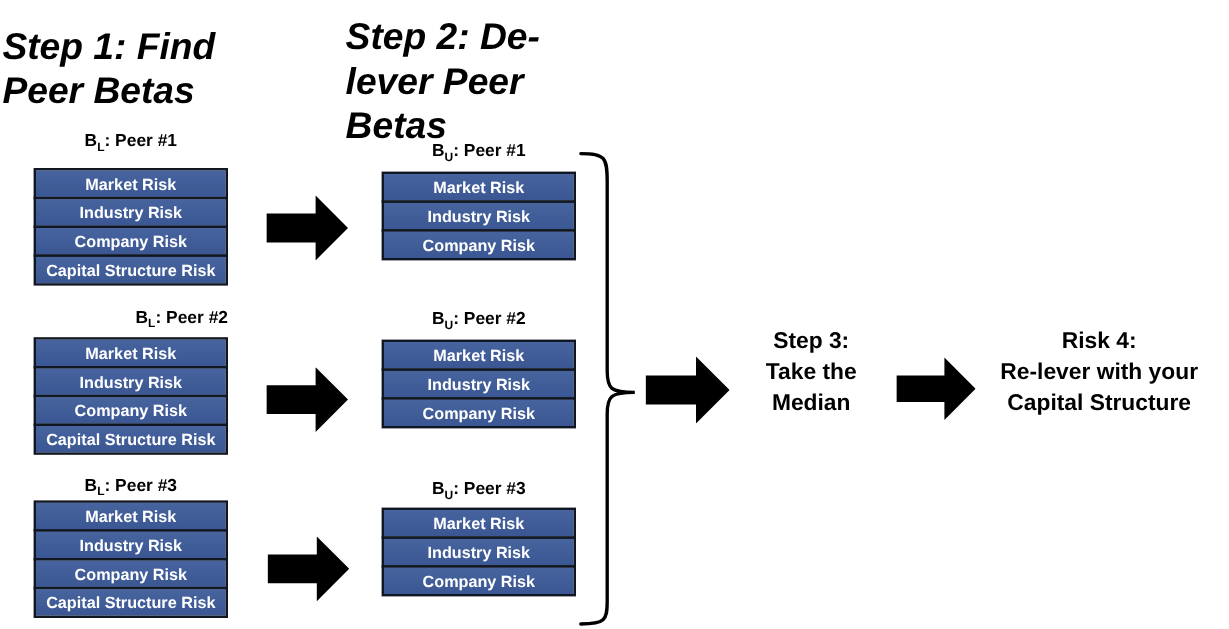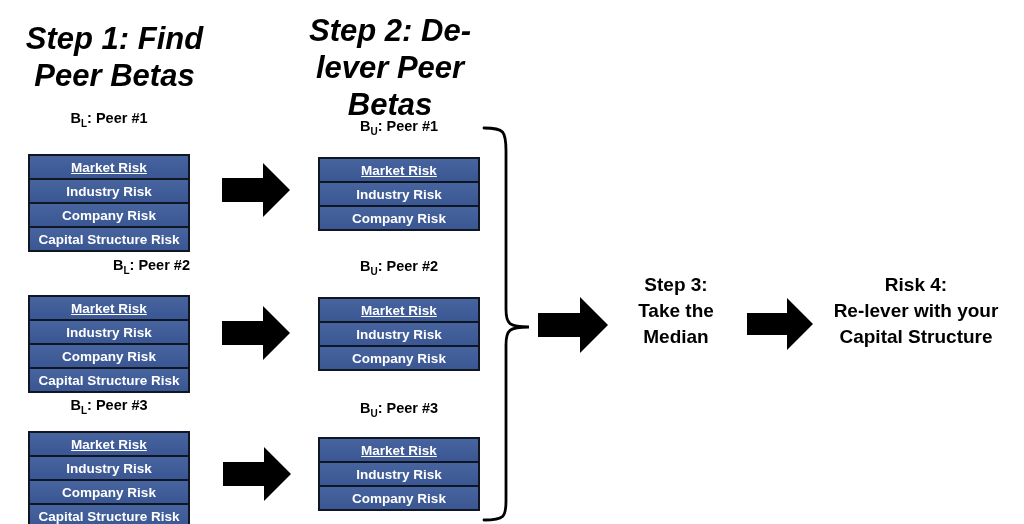--- a/index.html
+++ b/index.html
@@ -2,37 +2,37 @@
 <html><head>
 <meta charset="utf-8">
 <style>
   html,body { margin:0; padding:0; background:#ffffff; }
   .canvas {
     position:relative; width:1024px; height:524px; background:#ffffff;
     font-family:"Liberation Sans", sans-serif; overflow:hidden; color:#000;
   }
   .title {
     position:absolute; font-weight:bold; font-style:italic;
-    font-size:31px; line-height:37px; text-align:center; color:#000;
+    font-size:31px; line-height:37px; color:#000;
   }
   .peer-label {
     position:absolute; font-weight:bold; font-size:14.5px; line-height:20px;
     text-align:center; color:#000; white-space:nowrap;
   }
   .peer-label sub { font-size:10px; }
   .stack { position:absolute; }
   .risk-row {
     height:26px; margin-top:-2px; box-sizing:border-box;
     border:2px solid #111722;
     background:linear-gradient(180deg,#47649f 0%, #3a5793 100%);
     color:#ffffff; font-size:13.5px; font-weight:600;
     display:flex; align-items:center; justify-content:center;
     white-space:nowrap;
   }
-  .risk-row:first-child { margin-top:14px;text-decoration:underline; }
+  .risk-row:first-child { margin-top:0; }
   .steptext {
     position:absolute; font-weight:bold; font-size:19px; line-height:26px;
     text-align:center; color:#000;
   }
   .abs { position:absolute; }
 </style>
 </head>
 <body>
 
 <div class="canvas">

